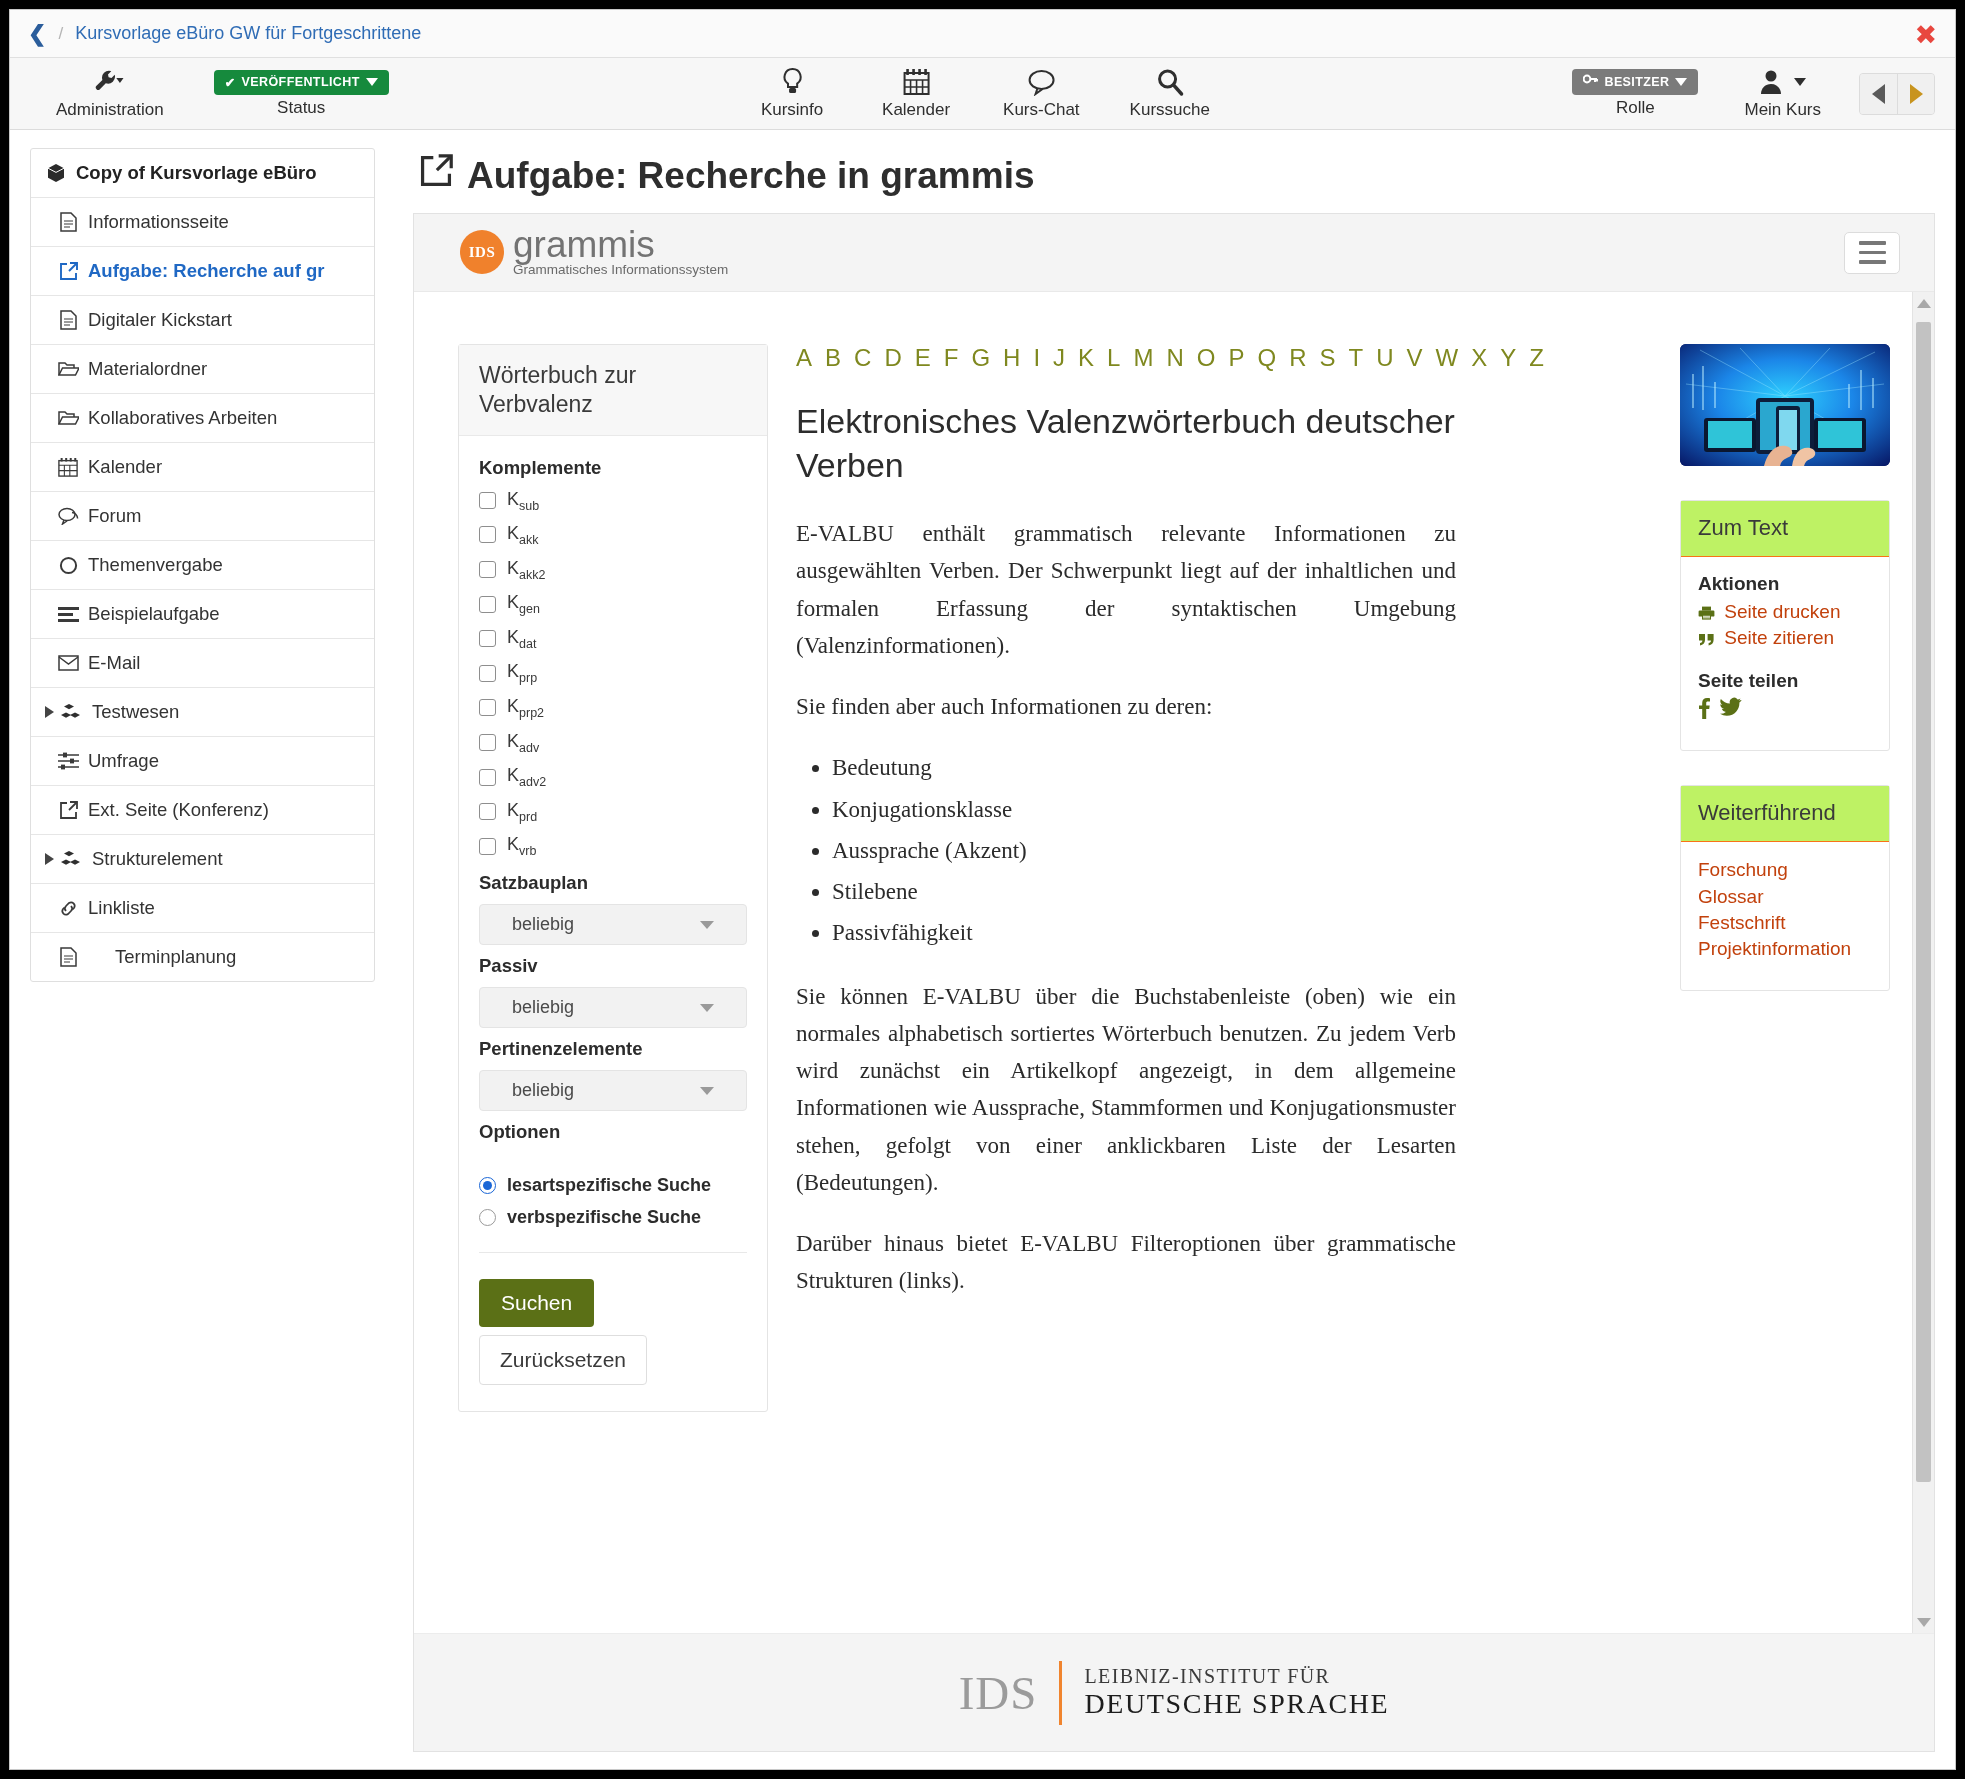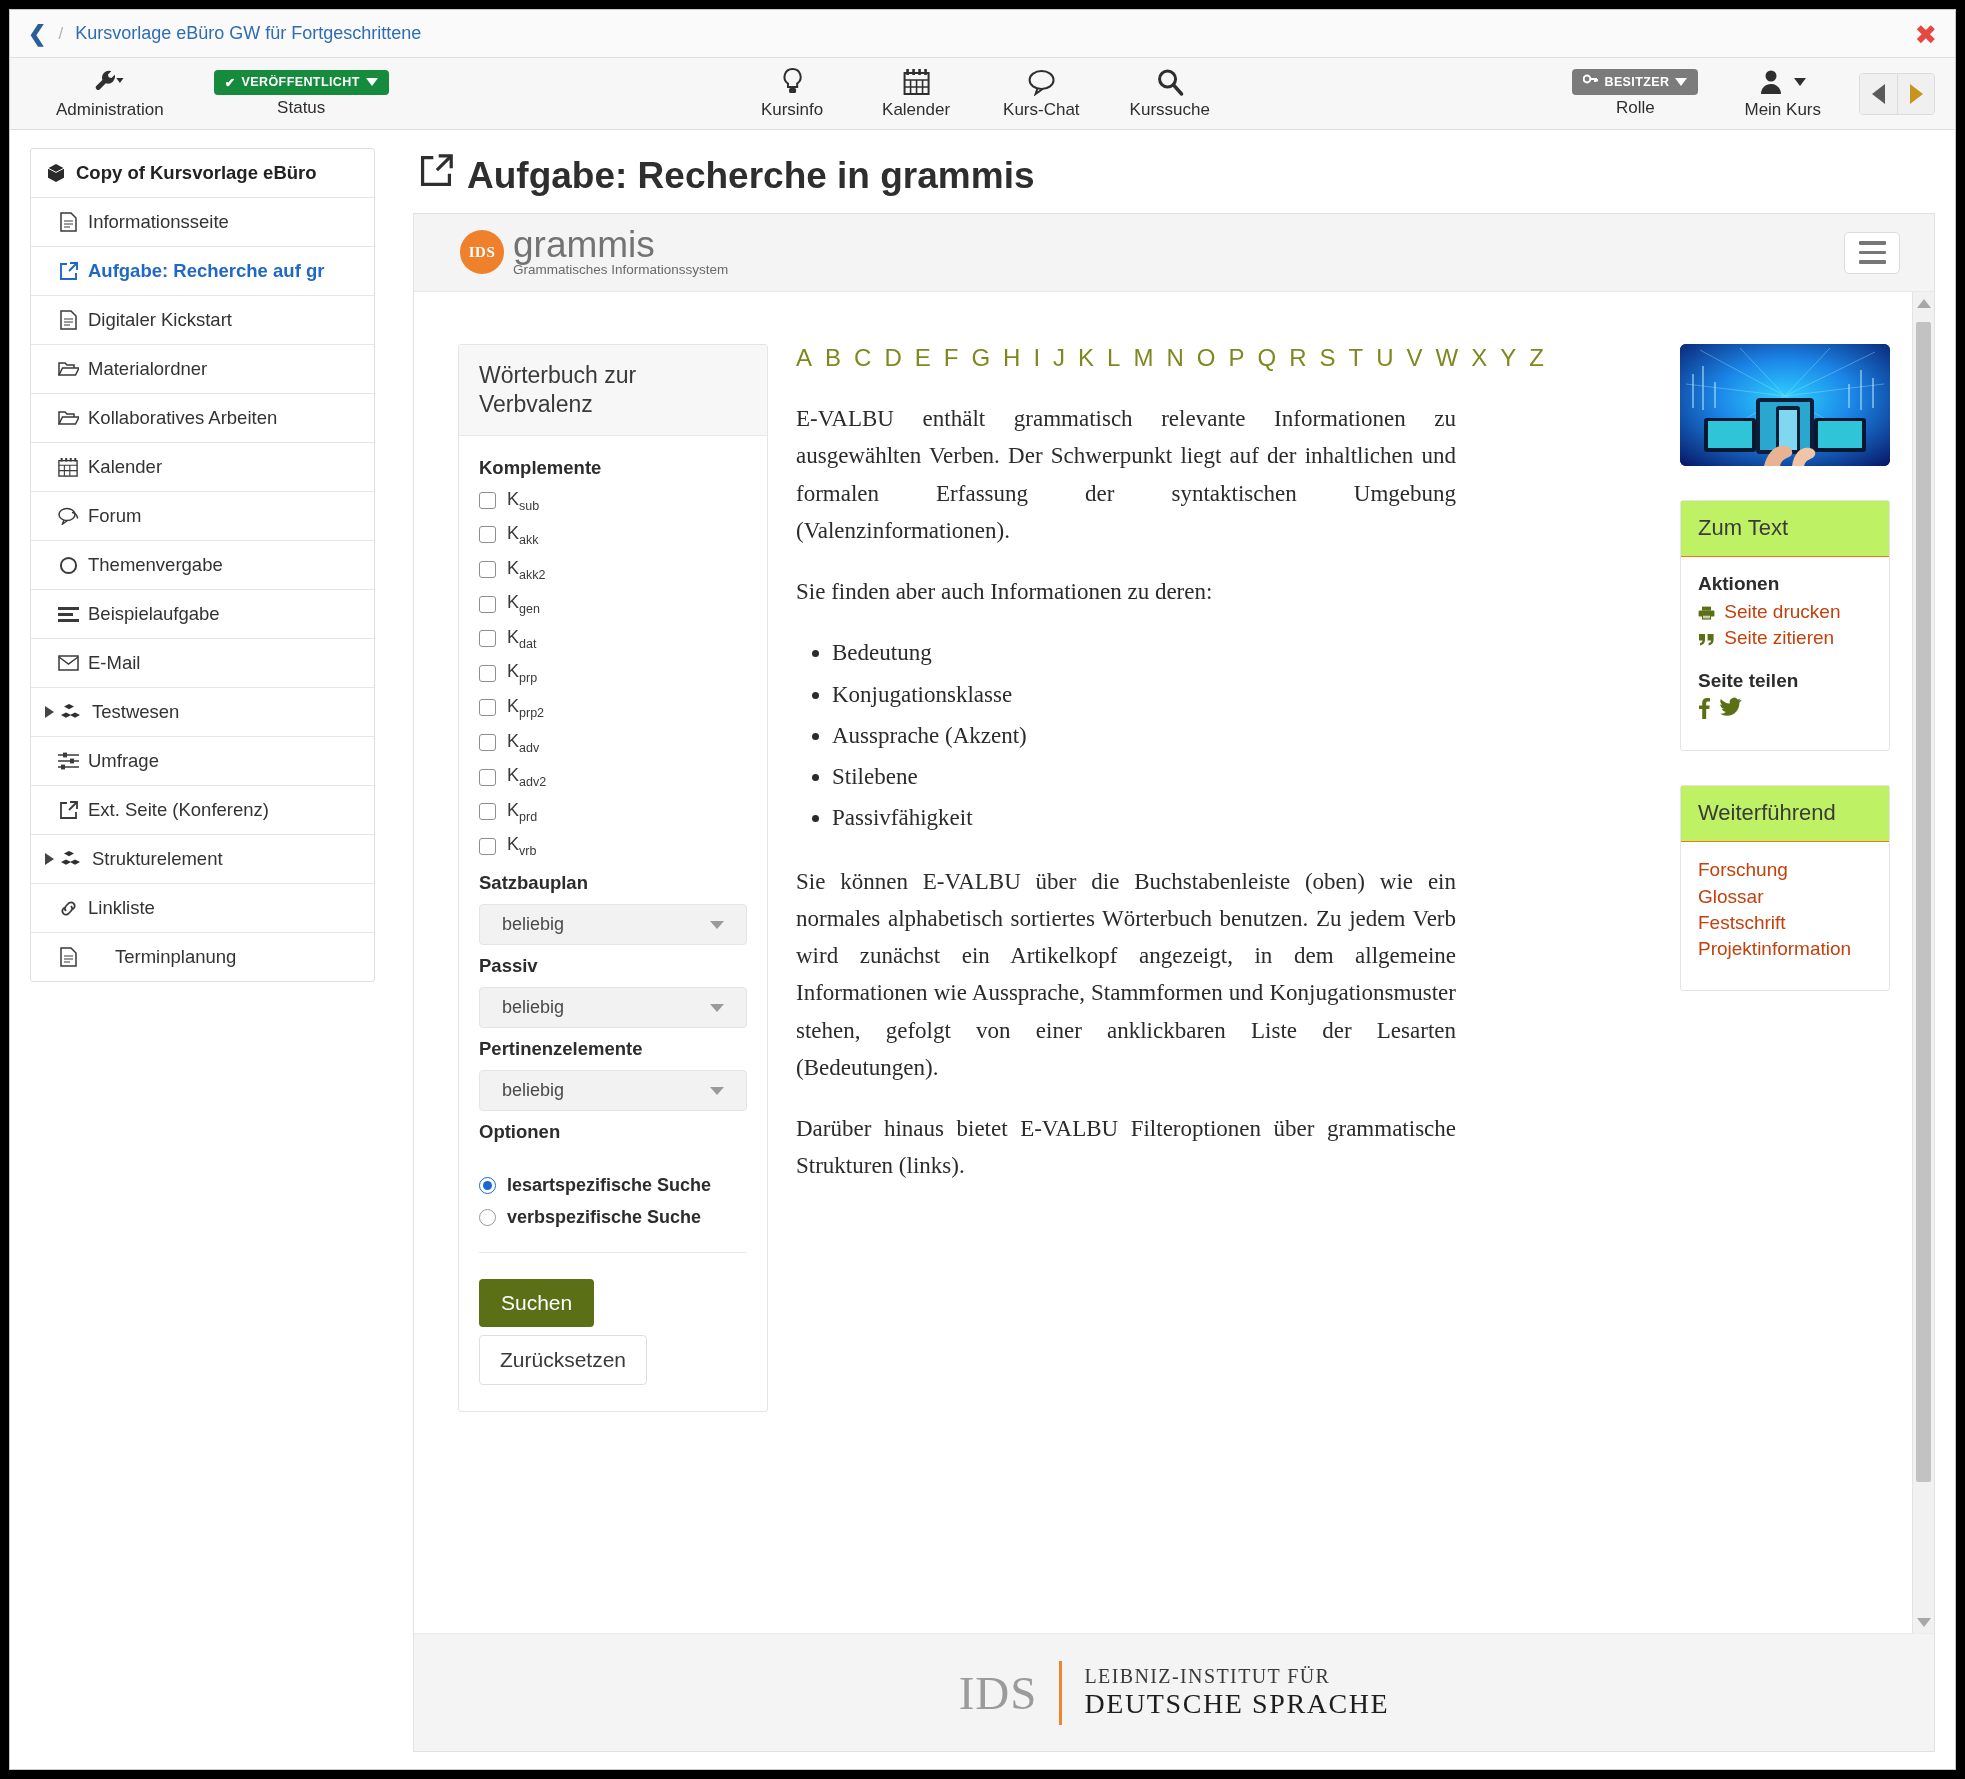--- a/index.html
+++ b/index.html
@@ -266,21 +266,21 @@
     background: #fff;
     flex-shrink: 0;
   }
   .cb-lbl { font-size: 18px; color: #3a3a3a; }
   .cb-lbl sub { font-size: 12.5px; }
   .sel {
     width: 100%;
     background: #f2f2f2;
     border: 1px solid #e4e4e4;
     border-radius: 4px;
-    padding: 9px 22px;
+    padding: 9px 32px;
     font-size: 18px;
     color: #4a4a4a;
     display: flex;
     align-items: center;
     justify-content: space-between;
     margin: 2px 0 10px 0;
     cursor: pointer;
   }
   .sel .cd {
     width: 0;height:0;
@@ -894,20 +894,21 @@
                 <span>S</span>
                 <span>T</span>
                 <span>U</span>
                 <span>V</span>
                 <span>W</span>
                 <span>X</span>
                 <span>Y</span>
                 <span>Z</span>
               </div>
 
+              <h1 class="art-h1">Elektronisches Valenzwörterbuch deutscher Verben</h1>
               <p class="art-p">E-VALBU enthält grammatisch relevante Informationen zu ausgewählten Verben. Der Schwerpunkt liegt auf der inhaltlichen und formalen Erfassung der syntaktischen Umgebung (Valenzinformationen).</p>
               <p class="art-p">Sie finden aber auch Informationen zu deren:</p>
               <ul class="art-ul">
                 <li>Bedeutung</li>
                 <li>Konjugationsklasse</li>
                 <li>Aussprache (Akzent)</li>
                 <li>Stilebene</li>
                 <li>Passivfähigkeit</li>
               </ul>
               <p class="art-p">Sie können E-VALBU über die Buchstabenleiste (oben) wie ein normales alphabetisch sortiertes Wörterbuch benutzen. Zu jedem Verb wird zunächst ein Artikelkopf angezeigt, in dem allgemeine Informationen wie Aussprache, Stammformen und Konjugationsmuster stehen, gefolgt von einer anklickbaren Liste der Lesarten (Bedeutungen).</p>

